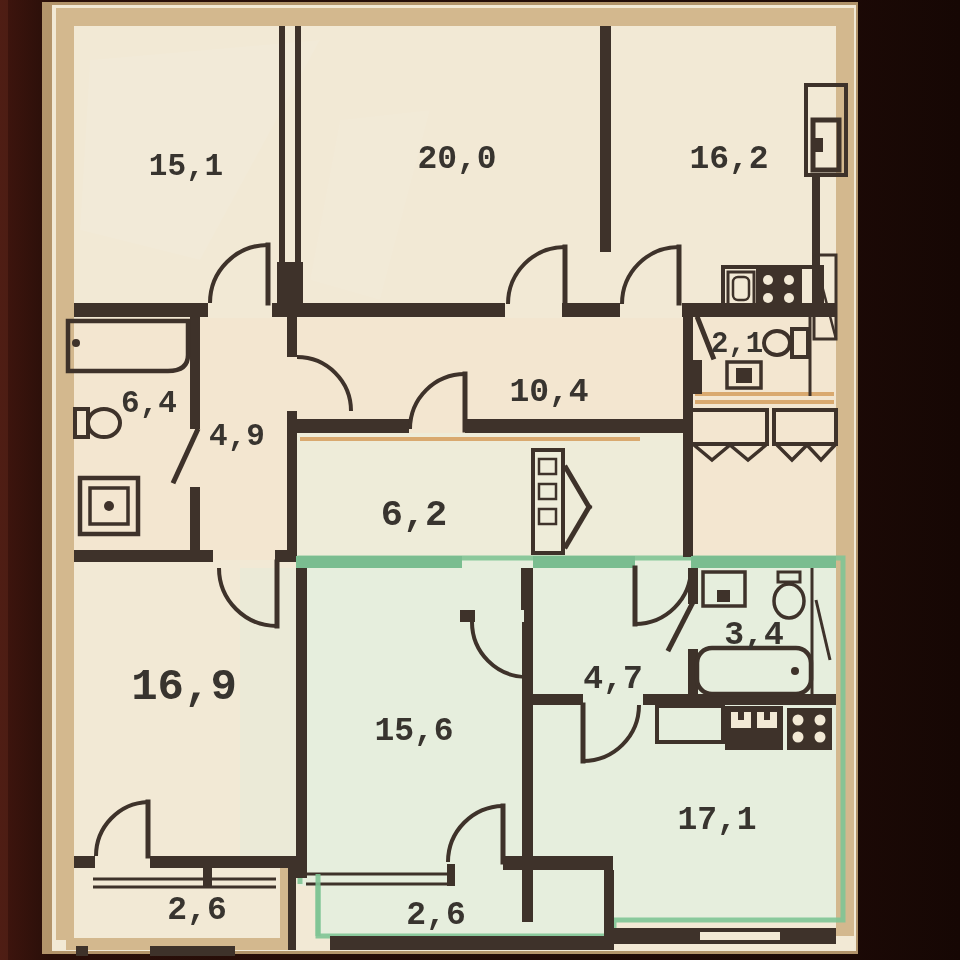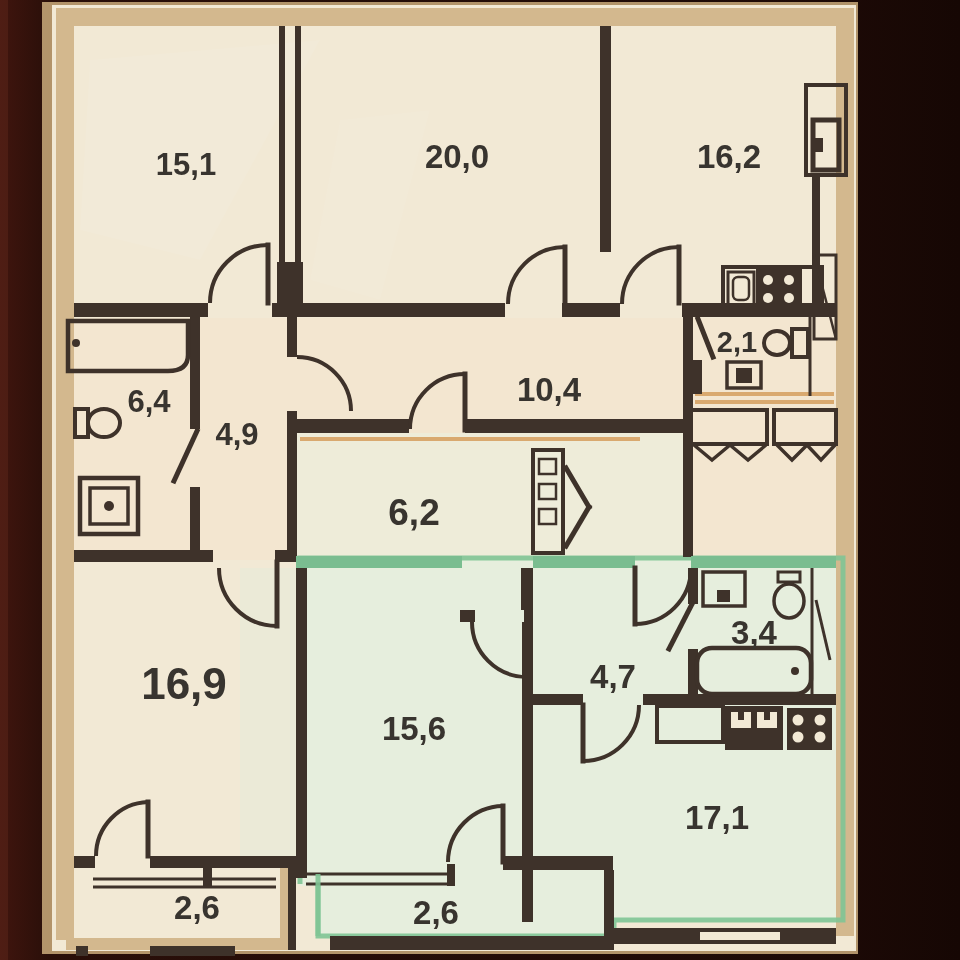--- a/index.html
+++ b/index.html
@@ -1,17 +1,17 @@
 <!DOCTYPE html>
 <html><head>
 <meta charset="utf-8">
 <style>
   html,body{margin:0;padding:0;background:#120604;}
   #stage{position:relative;width:960px;height:960px;overflow:hidden;
-         font-family:Liberation Sans, sans-serif;}
+         font-family:Liberation Mono, monospace;}
   svg{display:block}
   .w   {fill:#3e322a;}
   .t   {fill:#d3b88e;}
   .tEdge{fill:#c2a375;}
   .paper{fill:#f2e9d5;}
   .arc {stroke:#3e322a;stroke-width:4;fill:none;}
   .leaf{stroke:#3e322a;stroke-width:5;fill:none;stroke-linecap:square;}
   .fx  {stroke:#3e322a;fill:none;}
   .thr {stroke:#d9a96f;stroke-width:4;fill:none;}
   .grn {fill:#7abd90;}

